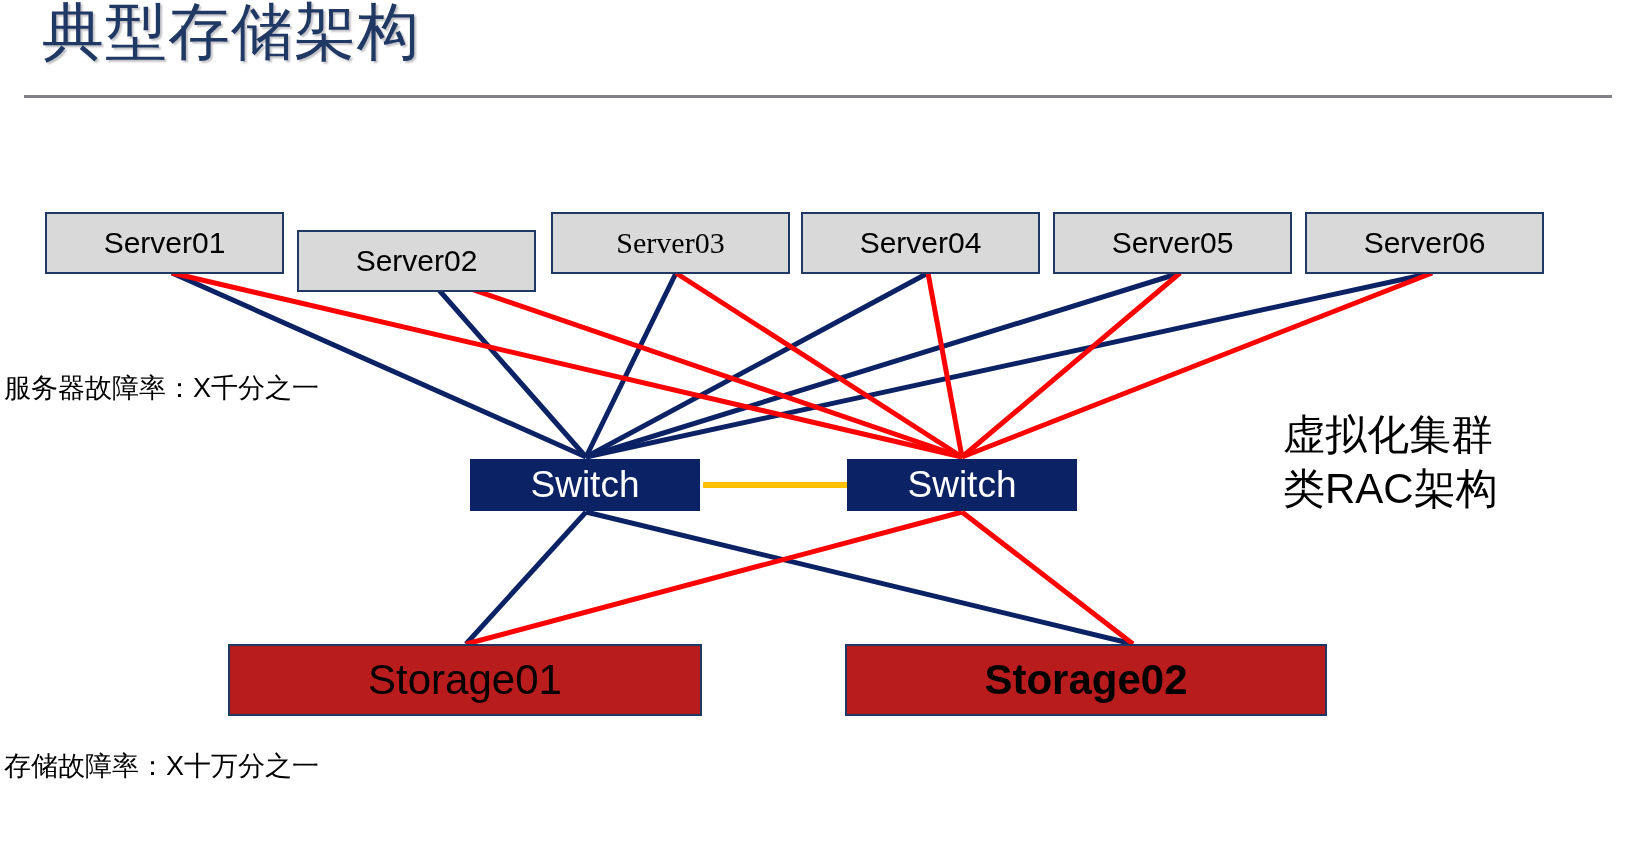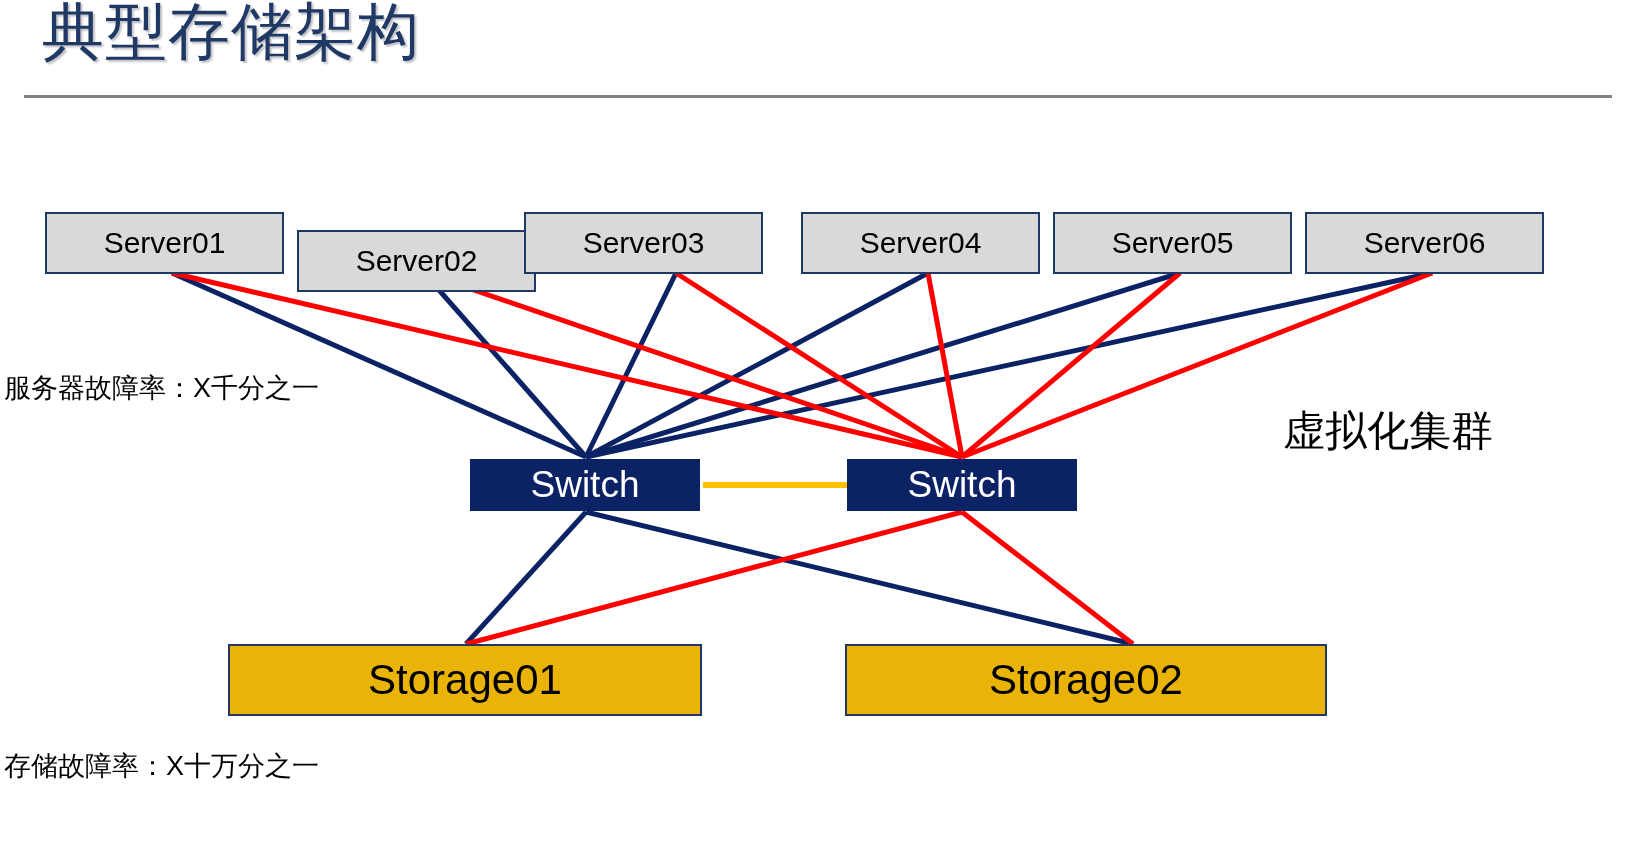--- a/index.html
+++ b/index.html
@@ -55,21 +55,21 @@
     justify-content: center;
     white-space: nowrap;
   }
   .node-server {
     background: #D9D9D9;
     border: 2px solid #1F3864;
     color: #000000;
     font-size: 30px;
   }
   .node-storage {
-    background: #eab308;
+    background: #b91c1c;
     border: 2px solid #1F3864;
     color: #000000;
     font-size: 42px;
   }
   .node-switch {
     background: #0B2265;
     border: none;
     color: #FFFFFF;
     font-size: 37px;
   }
@@ -90,21 +90,21 @@
   }
   #cluster-note {
     position: absolute;
     left: 1283px;
     top: 408px;
     font-size: 42px;
     line-height: 1.28;
     color: #000000;
     white-space: nowrap;
   }
-  .cluster-line { display: block; font-family: Liberation Mono, monospace; }
+  .cluster-line { display: block; }
 </style>
 </head>
 <body>
 
 <div id="slide">
 
   <div id="page-title">典型存储架构</div>
   <div id="title-rule"></div>
 
   <svg class="diagram-svg" viewBox="0 0 1632 847" preserveAspectRatio="none">
@@ -137,47 +137,48 @@
       </g>
   </svg>
 
   <div id="nodes-layer">
       <div class="node-box node-server" style="left: 45px; top: 212px; width: 239px; height: 62px;">
         <span>Server01</span>
       </div>
       <div class="node-box node-server" style="left: 297px; top: 230px; width: 239px; height: 62px;">
         <span>Server02</span>
       </div>
-      <div class="node-box node-server" style="left: 524px; top: 212px; width: 239px; height: 62px;">
+      <div class="node-box node-server" style="left: 551px; top: 212px; width: 239px; height: 62px; font-family: Liberation Serif, serif;">
         <span>Server03</span>
       </div>
       <div class="node-box node-server" style="left: 801px; top: 212px; width: 239px; height: 62px;">
         <span>Server04</span>
       </div>
       <div class="node-box node-server" style="left: 1053px; top: 212px; width: 239px; height: 62px;">
         <span>Server05</span>
       </div>
       <div class="node-box node-server" style="left: 1305px; top: 212px; width: 239px; height: 62px;">
         <span>Server06</span>
       </div>
       <div class="node-box node-switch" style="left: 470px; top: 459px; width: 230px; height: 52px;">
         <span>Switch</span>
       </div>
       <div class="node-box node-switch" style="left: 847px; top: 459px; width: 230px; height: 52px;">
         <span>Switch</span>
       </div>
       <div class="node-box node-storage" style="left: 228px; top: 644px; width: 474px; height: 72px;">
         <span>Storage01</span>
       </div>
-      <div class="node-box node-storage" style="left: 845px; top: 644px; width: 482px; height: 72px;">
+      <div class="node-box node-storage" style="left: 845px; top: 644px; width: 482px; height: 72px; font-weight: bold;">
         <span>Storage02</span>
       </div>
     </div>
 
   <div class="annot" id="annot-storage-failure">存储故障率：X十万分之一</div>
 
   <div class="annot" id="annot-server-failure">服务器故障率：X千分之一</div>
 
   <div id="cluster-note">
     <span class="cluster-line">虚拟化集群</span>
+    <span class="cluster-line">类RAC架构</span>
   </div>
 
 </div>
 
 </body></html>

